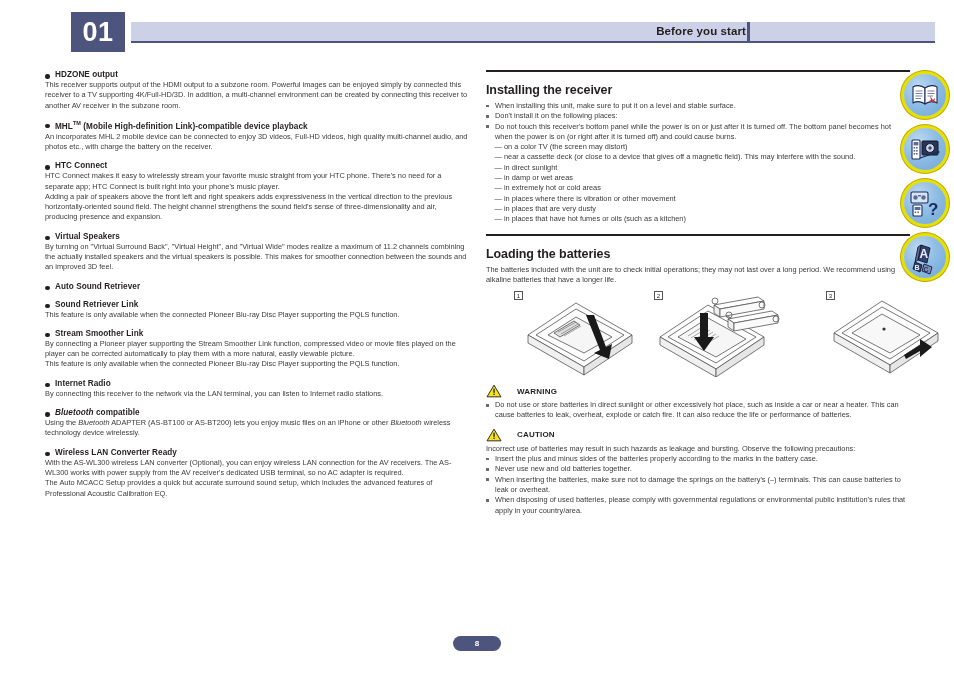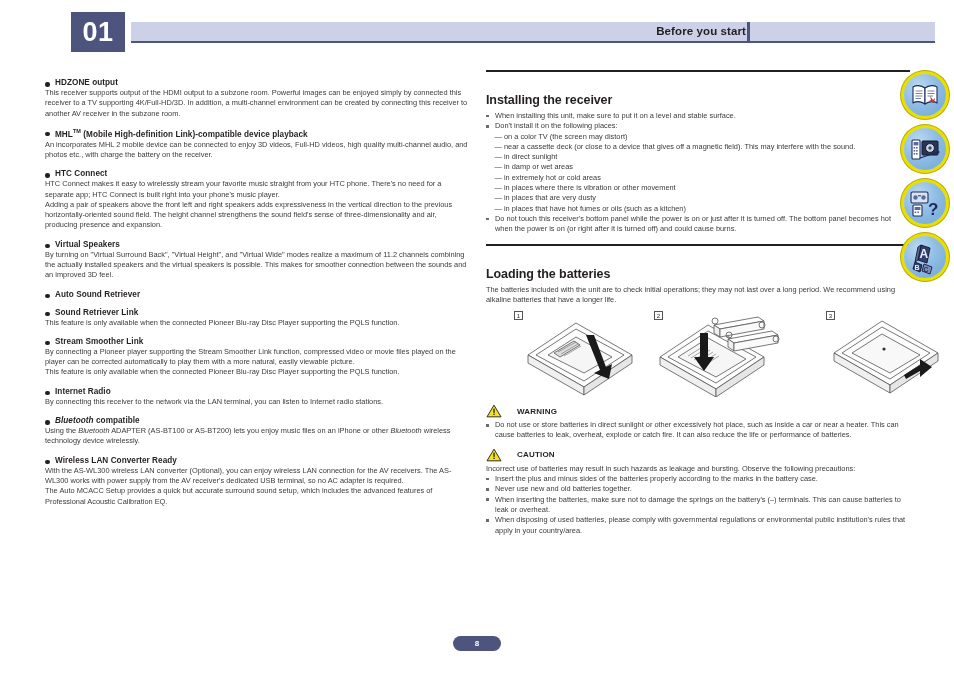--- a/index.html
+++ b/index.html
@@ -38,41 +38,41 @@
     position:absolute; right:44px; top:22px; width:3px; height:20px;
     background:#4d557f;
   }
 
   
   .col-left { position:absolute; left:45px; top:70px; width:424px; }
   .col-right { position:absolute; left:486px; top:70px; width:424px; }
 
   
   .bhead { display:flex; align-items:flex-start; margin-top:9px; margin-bottom:1px; }
-  .bhead:first-child { margin-top:8px; }
+  .bhead:first-child { margin-top:0; }
   .bdot {
     width:10px; min-width:10px; padding-top:4px;
     font-size:7px; line-height:7px; color:#231f20;
   }
   .bdot i { display:block; width:4.5px; height:4.5px; border-radius:50%; background:#231f20; }
   .bhead-text { font-size:8.2px; font-weight:bold; letter-spacing:0.05px; }
   .bhead-text sup { font-size:5.5px; vertical-align:super; }
   .bhead-text em { font-style:italic; }
 
   .body-p {
     font-size:7.4px; line-height:10.3px; color:#3a3a3a;
     margin:0 0 0 0; text-align:left;
   }
   .body-p em { font-style:italic; }
 
   
   .sec {
     margin-bottom:3px;
     border-top:2px solid #231f20;
-    padding-top:21px;
+    padding-top:11px;
   }
   .sec h2 {
     margin:0 0 4px 0;
     font-size:12.5px; font-weight:bold; letter-spacing:-0.1px; color:#231f20;
   }
 
   
   .li { display:flex; align-items:flex-start; font-size:7.4px; line-height:10.3px; color:#3a3a3a; }
   .li .mk { min-width:9px; width:9px; }
   .li .mk i { display:block; width:2.6px; height:2.6px; background:#6a6a6a; margin-top:3.8px; }
@@ -211,39 +211,39 @@
             <span class="mk">
               <i></i>
             </span>
             <span class="tx">When installing this unit, make sure to put it on a level and stable surface.</span>
           </div>
           <div class="li">
             <span class="mk">
               <i></i>
             </span>
             <span class="tx">Don't install it on the following places:</span>
+          </div>
+        </div>
+      <div>
+          <div class="li">
+            <span class="mk">
+              <i></i>
+            </span>
+            <span class="tx">Do not touch this receiver's bottom panel while the power is on or just after it is turned off. The bottom panel becomes hot when the power is on (or right after it is turned off) and could cause burns.</span>
           </div>
         </div>
       <div>
           <div class="dash">— on a color TV (the screen may distort)</div>
           <div class="dash">— near a cassette deck (or close to a device that gives off a magnetic field). This may interfere with the sound.</div>
           <div class="dash">— in direct sunlight</div>
           <div class="dash">— in damp or wet areas</div>
           <div class="dash">— in extremely hot or cold areas</div>
           <div class="dash">— in places where there is vibration or other movement</div>
           <div class="dash">— in places that are very dusty</div>
           <div class="dash">— in places that have hot fumes or oils (such as a kitchen)</div>
-        </div>
-      <div>
-          <div class="li">
-            <span class="mk">
-              <i></i>
-            </span>
-            <span class="tx">Do not touch this receiver's bottom panel while the power is on or just after it is turned off. The bottom panel becomes hot when the power is on (or right after it is turned off) and could cause burns.</span>
-          </div>
         </div>
     </div>
 
     <div class="sec" style="margin-top:9px;">
       <h2>Loading the batteries</h2>
       <div class="body-p">The batteries included with the unit are to check initial operations; they may not last over a long period. We recommend using alkaline batteries that have a longer life.</div>
 
       <div class="diagram">
 
         <div class="step" style="left:28px; width:130px;">

